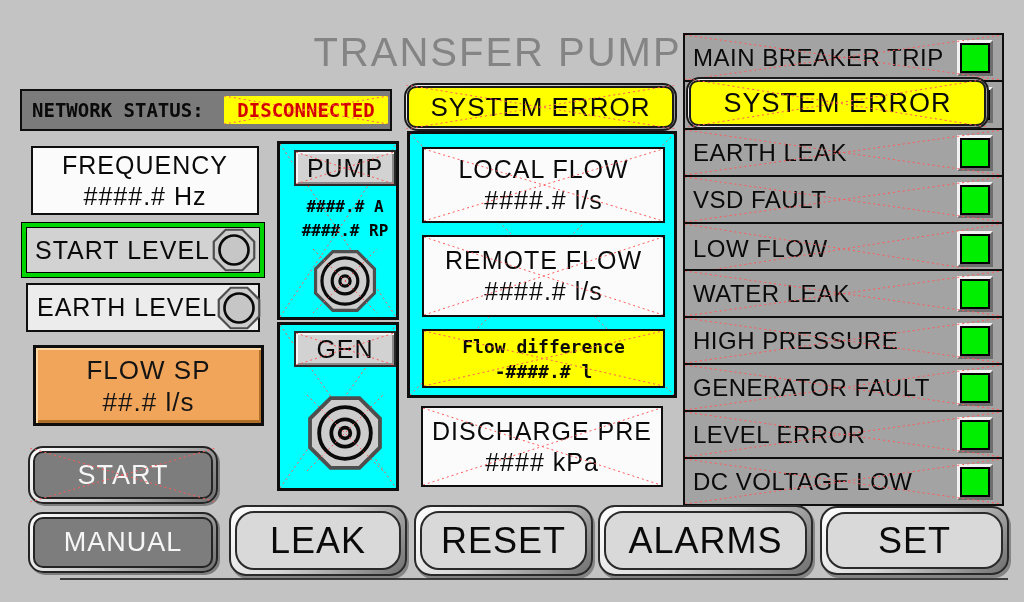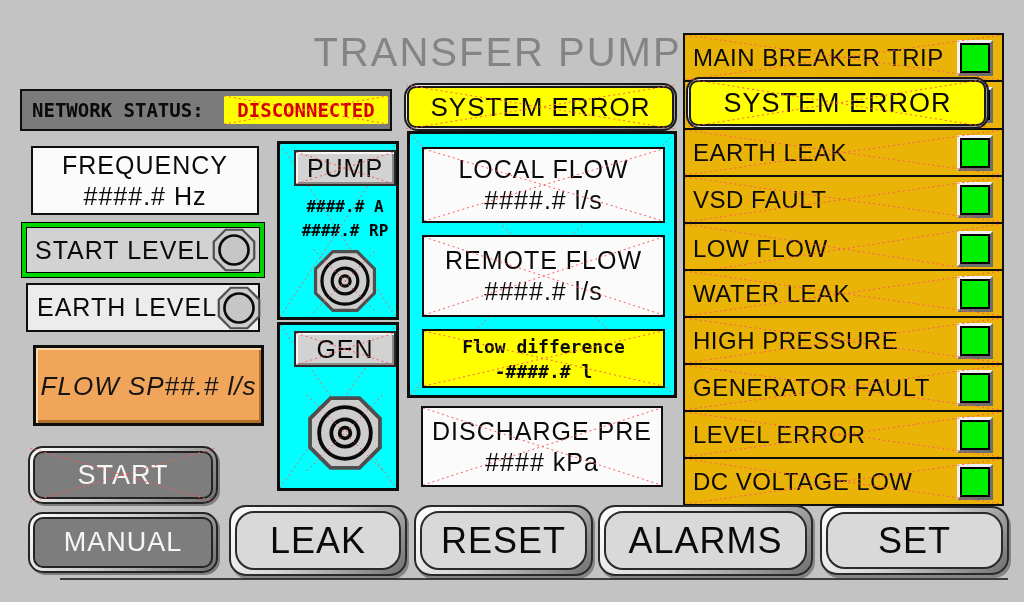--- a/index.html
+++ b/index.html
@@ -59,23 +59,22 @@
     background:#ececec;border:2px solid #0e0e0e;
   }
   .lvl-label{font-size:25px;letter-spacing:1px;margin-left:9px;flex:1;white-space:nowrap}
   .lamp{width:44px;height:44px;margin-right:4px;flex:0 0 auto}
 
   
   .flow-sp{
     position:absolute;left:33px;top:345px;width:231px;height:81px;
     background:#f1a55b;border:3px solid #0e0e0e;box-sizing:border-box;
     box-shadow:inset 2px 2px 0 #ffd8a6, inset -2px -3px 0 #b06f28;
-    display:flex;flex-direction:row;align-items:center;justify-content:center;
+    display:flex;flex-direction:column;align-items:center;justify-content:center;
     color:#141414;
-    font-style:italic;
   }
   .flow-sp .l1,.flow-sp .l2{font-size:26px;line-height:32px;letter-spacing:1px}
 
   
   .sb{
     position:absolute;border:2px solid #242424;border-radius:15px;
     background:linear-gradient(135deg,#fdfdfd 0%,#cfcfcf 45%,#6f6f6f 100%);
     padding:3px;box-sizing:border-box;box-shadow:2px 2px 0 rgba(40,40,40,.45);
   }
   .sb-in{
@@ -134,21 +133,21 @@
     display:flex;flex-direction:column;align-items:center;justify-content:center;
     font-family:"DejaVu Sans Mono",monospace;font-weight:bold;
     font-size:18px;line-height:25px;color:#0a0a0a;white-space:nowrap;
   }
   .discharge{left:421px;top:406px;width:242px;height:81px}
 
   
   .alarm-panel{position:absolute;left:683px;top:33px;width:321px;height:475px}
   .alarm-row{
     position:absolute;left:0;width:321px;box-sizing:border-box;
-    background:#eab308;border:2px solid #0e0e0e;
+    background:#a3a3a3;border:2px solid #0e0e0e;
     display:flex;align-items:center;
   }
   .alarm-label{
     font-size:24px;color:#0a0a0a;letter-spacing:0.5px;margin-left:8px;
     white-space:nowrap;overflow:hidden;
   }
   .alarm-ind{
     position:absolute;right:9px;top:50%;transform:translateY(-50%);
     width:30px;height:30px;
     border:3px solid;border-color:#f2f2f2 #6e6e6e #6e6e6e #f2f2f2;

